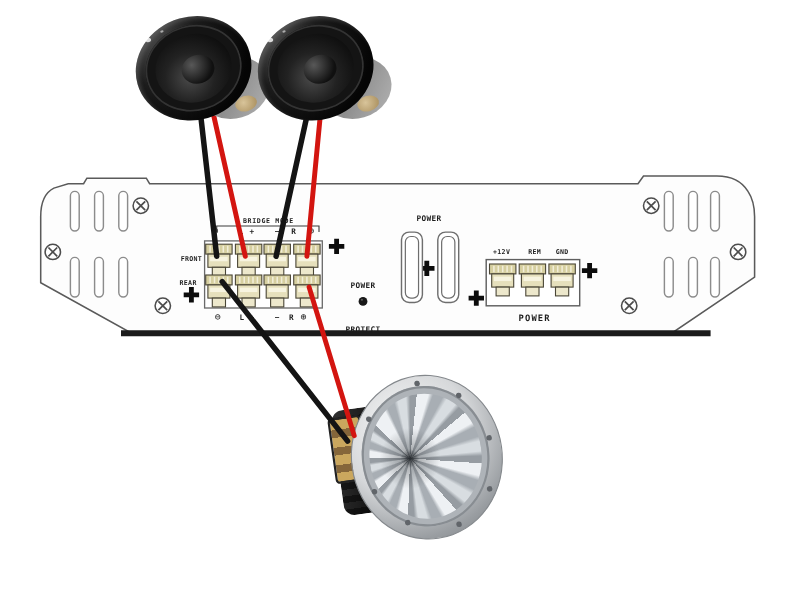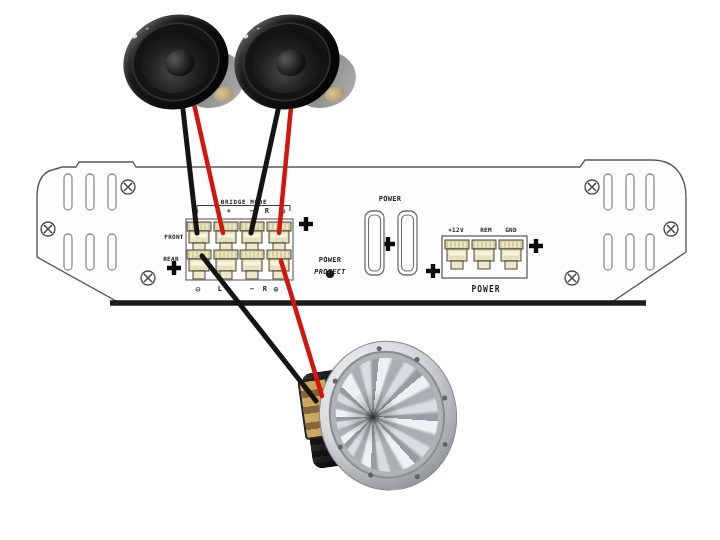--- a/index.html
+++ b/index.html
@@ -179,21 +179,21 @@
   <div class="lbl sym" style="left:283px;top:211px;">⊕</div>
 
   <div class="lbl sym" style="left:198px;top:289px;">⊖</div>
   <div class="lbl" style="left:220px;top:289px;">L</div>
   <div class="lbl" style="left:229px;top:289px;">+</div>
   <div class="lbl" style="left:252px;top:289px;">−</div>
   <div class="lbl" style="left:265px;top:289px;">R</div>
   <div class="lbl sym" style="left:276px;top:289px;">⊕</div>
 
   <div class="lbl" style="left:330px;top:260px;">POWER</div>
-  <div class="lbl" style="left:330px;top:272px;font-style:italic;">PROTECT</div>
+  <div class="lbl" style="left:330px;top:300px;">PROTECT</div>
 
   <div class="lbl" style="left:390px;top:199px;">POWER</div>
 
   <div class="lbl lbl-6" style="left:456px;top:229px;">+12V</div>
   <div class="lbl lbl-6" style="left:486px;top:229px;">REM</div>
   <div class="lbl lbl-6" style="left:511px;top:229px;">GND</div>
   <div class="lbl lbl-8" style="left:486px;top:289px;">POWER</div>
 
   <svg id="wires" width="720" height="540" viewBox="0 0 720 540">
     <line x1="181" y1="92" x2="197" y2="233" stroke="#141414" stroke-width="5" stroke-linecap="round"></line>

